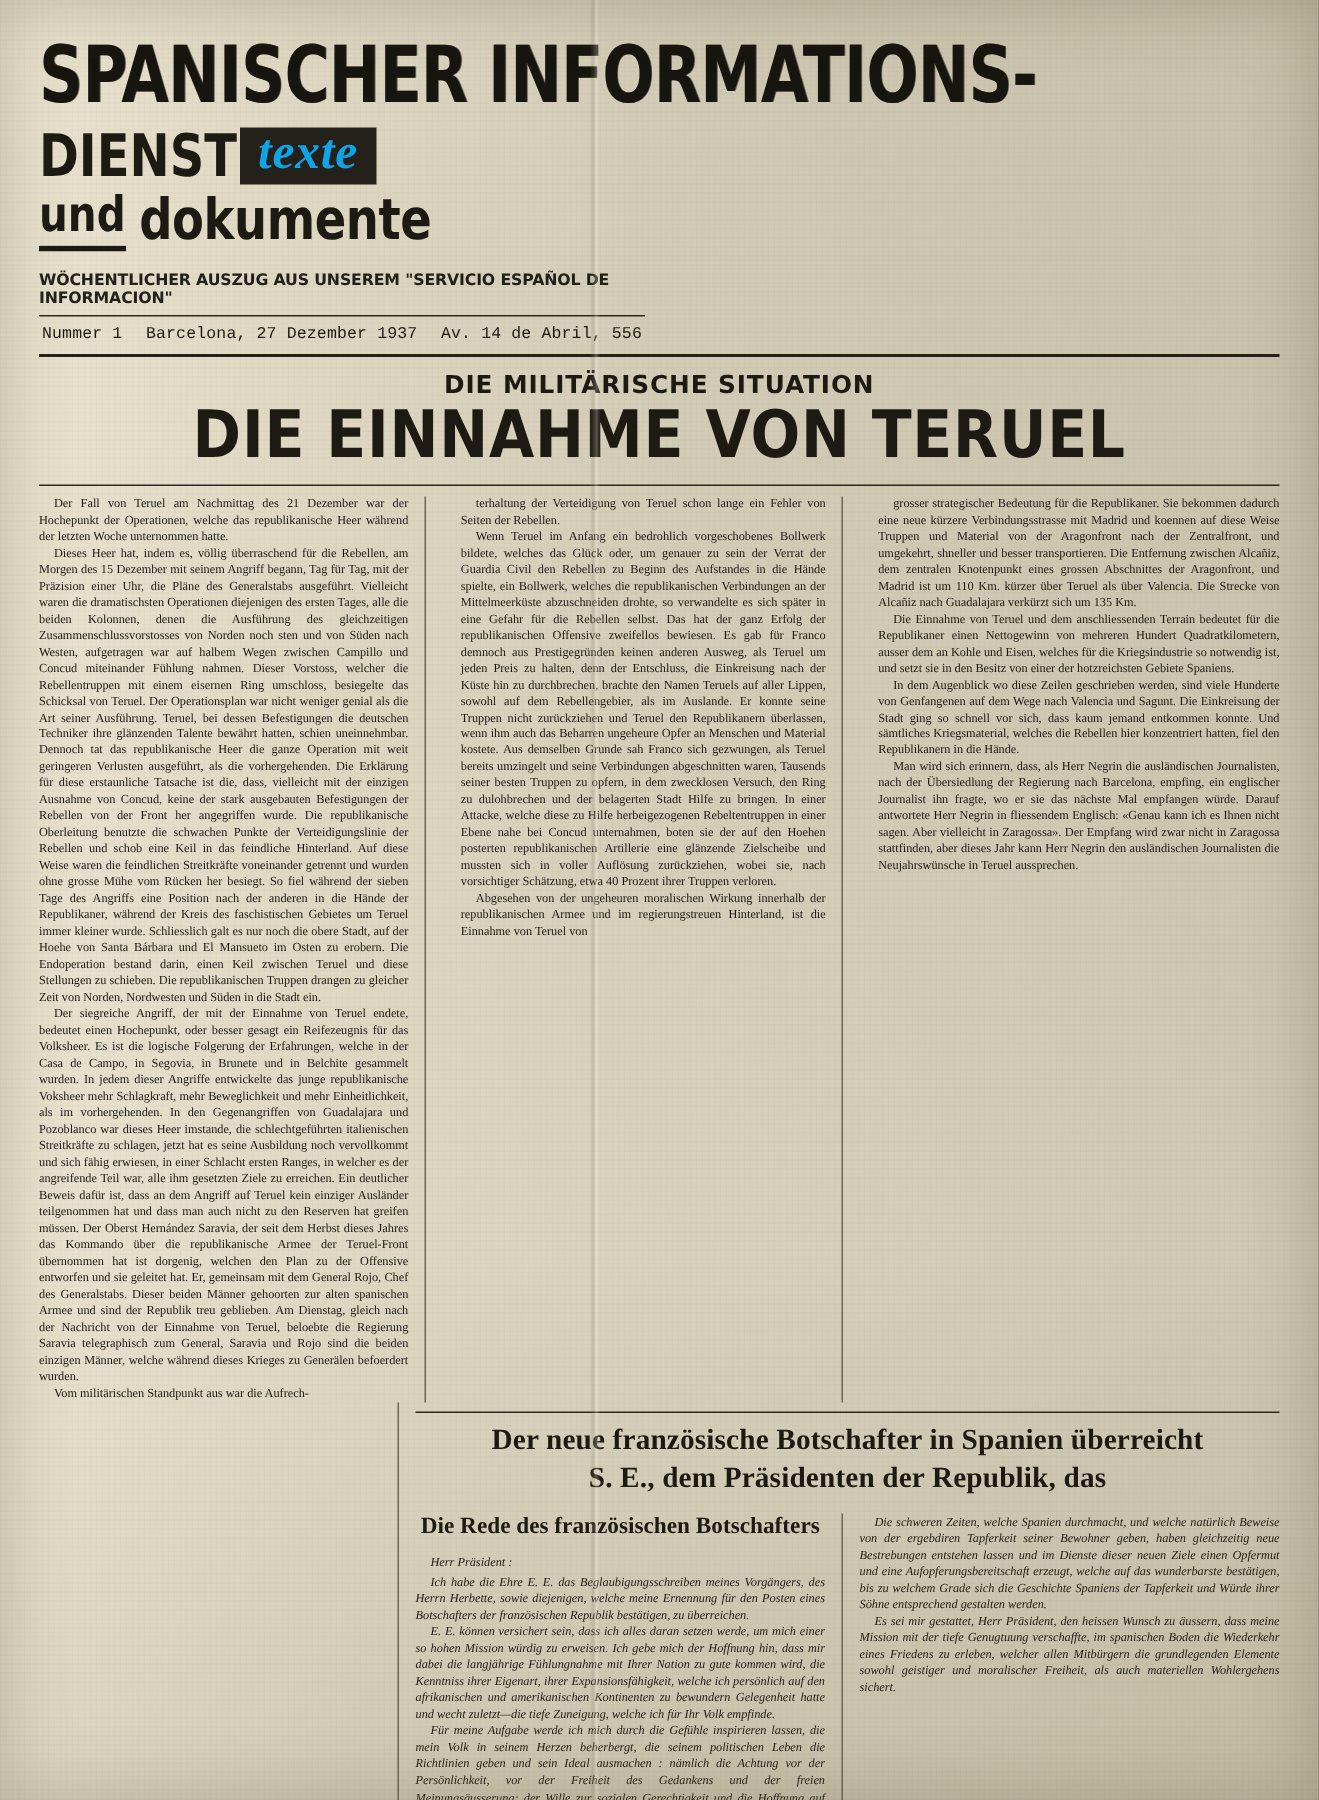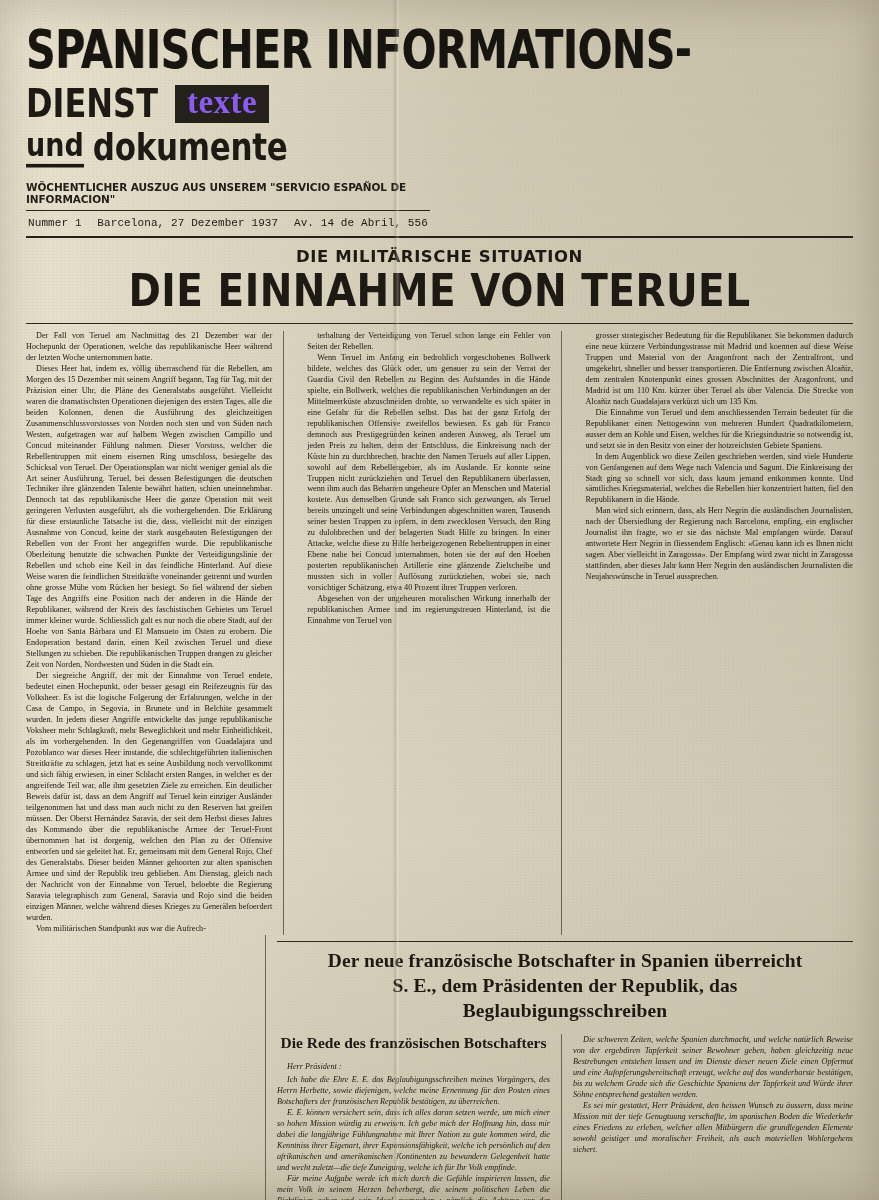--- a/index.html
+++ b/index.html
@@ -73,37 +73,38 @@
   .mh-title1 {
     font-size: 41px;
     margin: 0 0 6px 0;
     transform: scaleY(1.28);
     transform-origin: left top;
     white-space: nowrap;
   }
   .mh-row2 {
     display: flex;
     align-items: center;
-    gap: 17px;
+    gap: 2px;
     margin-top: 20px;
   }
   .mh-dienst {
     font-family: "DejaVu Sans", sans-serif;
     font-weight: bold;
     font-size: 32px;
     transform: scaleY(1.22);
     transform-origin: left center;
     letter-spacing: 0px;
   }
   .mh-texte {
     font-family: "Liberation Serif", serif;
+    font-style: italic;
     font-weight: bold;
     font-size: 33px;
     background: #24211a;
-    color: #8b5cf6;
+    color: #0ea5e9;
     padding: 1px 12px 4px 12px;
     line-height: 1;
     letter-spacing: 0.5px;
   }
   .mh-row3 {
     display: flex;
     align-items: center;
     gap: 9px;
     margin-top: 6px;
   }
@@ -336,21 +337,20 @@
       </div>
     </div>
 
     <div class="lower">
       <div class="lower-left"></div>
       <div class="lower-right">
         <div class="sec-rule"></div>
         <div class="sec-head">
           <div>Der neue französische Botschafter in Spanien überreicht</div>
           <div>S. E., dem Präsidenten der Republik, das</div>
-          <div>Beglaubigungsschreiben</div>
         </div>
         <div class="sub2">
           <div class="sc a">
             <h3>Die Rede des französischen Botschafters</h3>
             <p class="speaker">Herr Präsident :</p>
             <p>Ich habe die Ehre E. E. das Beglaubigungsschreiben meines Vorgängers, des Herrn Herbette, sowie diejenigen, welche meine Ernennung für den Posten eines Botschafters der französischen Republik bestätigen, zu überreichen.</p>
             <p>E. E. können versichert sein, dass ich alles daran setzen werde, um mich einer so hohen Mission würdig zu erweisen. Ich gebe mich der Hoffnung hin, dass mir dabei die langjährige Fühlungnahme mit Ihrer Nation zu gute kommen wird, die Kenntniss ihrer Eigenart, ihrer Expansionsfähigkeit, welche ich persönlich auf den afrikanischen und amerikanischen Kontinenten zu bewundern Gelegenheit hatte und wecht zuletzt—die tiefe Zuneigung, welche ich für Ihr Volk empfinde.</p>
             <p>Für meine Aufgabe werde ich mich durch die Gefühle inspirieren lassen, die mein Volk in seinem Herzen beherbergt, die seinem politischen Leben die Richtlinien geben und sein Ideal ausmachen : nämlich die Achtung vor der Persönlichkeit, vor der Freiheit des Gedankens und der freien Meinungsäusserung; der Wille zur sozialen Gerechtigkeit und die Hoffnung auf eine wahrhafte Verbrüderung der Völker untereinan-</p>
           </div>
           <div class="sc b">

